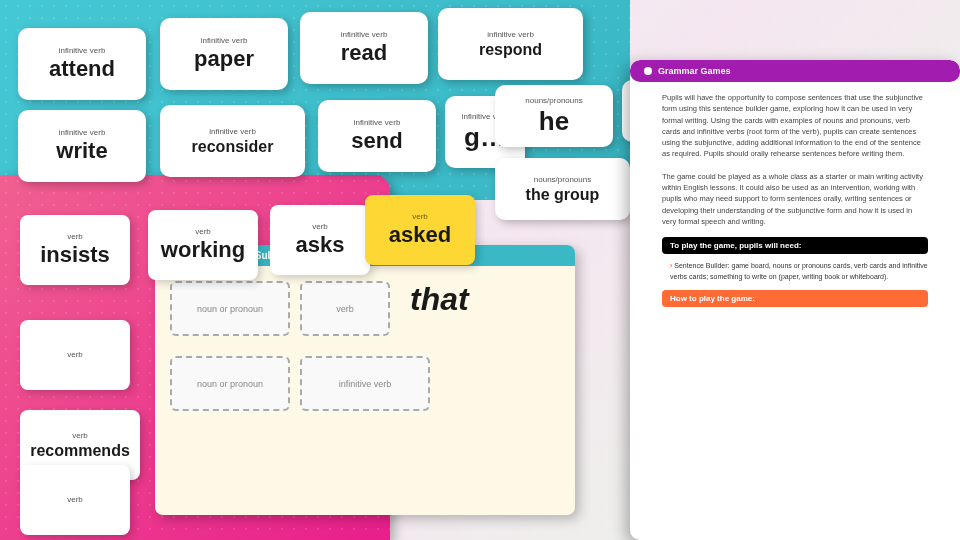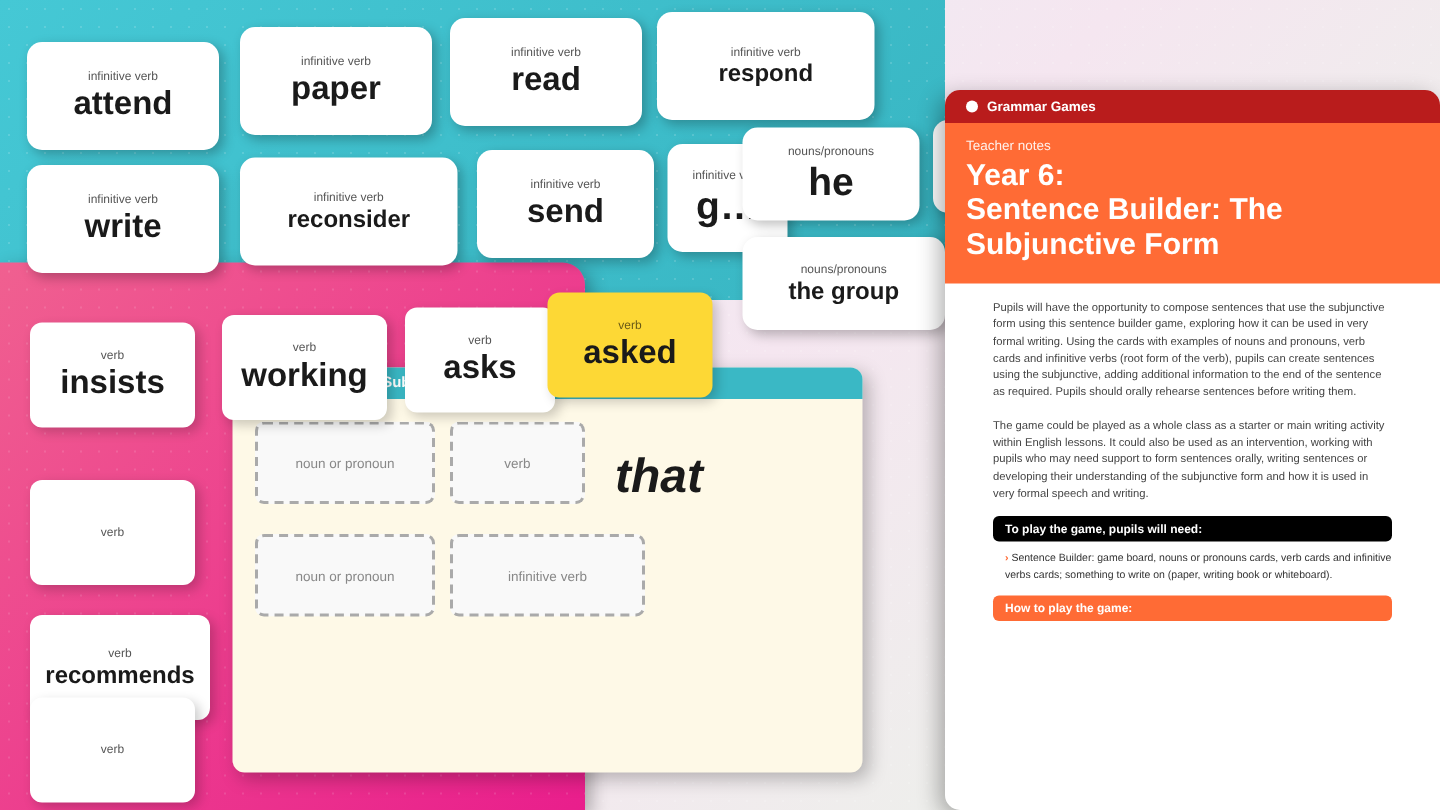--- a/index.html
+++ b/index.html
@@ -163,21 +163,21 @@
 
     #board-body {
       padding: 15px 15px;
       display: flex;
       flex-direction: column;
       gap: 20px;
     }
 
     .board-row {
       display: flex;
-      align-items: flex-end;
+      align-items: flex-start;
       gap: 10px;
     }
 
     .board-slot {
       border: 2px dashed #aaa;
       border-radius: 6px;
       background: #f9f9f9;
       display: flex;
       align-items: center;
       justify-content: center;
@@ -307,25 +307,26 @@
       width: 330px;
       height: 480px;
       background: white;
       border-radius: 10px 10px 0 10px;
       box-shadow: -4px 4px 15px rgba(0,0,0,0.3);
       z-index: 8;
       overflow: hidden;
     }
 
     #notes-header {
-      background: #b91c1c;
+      background: #a21caf;
       padding: 6px 14px;
       display: flex;
       align-items: center;
       gap: 6px;
+      border-radius: 10px;
     }
 
     #notes-header-dot {
       width: 8px; height: 8px;
       background: white;
       border-radius: 50%;
     }
 
     #notes-header-text {
       color: white;
@@ -535,24 +536,20 @@
           <span class="board-slot-label">infinitive verb</span>
         </div>
       </div>
     </div>
   </div>
 
   <div id="teacher-notes">
     <div id="notes-header">
       <div id="notes-header-dot"></div>
       <span id="notes-header-text">Grammar Games</span>
-    </div>
-    <div id="notes-title-section">
-      <div id="notes-subtitle">Teacher notes</div>
-      <div id="notes-title">Year 6:<br>Sentence Builder: The<br>Subjunctive Form</div>
     </div>
     <div id="notes-body">
       <div id="notes-description">
         Pupils will have the opportunity to compose sentences that use the subjunctive form using this sentence builder game, exploring how it can be used in very formal writing. Using the cards with examples of nouns and pronouns, verb cards and infinitive verbs (root form of the verb), pupils can create sentences using the subjunctive, adding additional information to the end of the sentence as required. Pupils should orally rehearse sentences before writing them.<br><br>
         The game could be played as a whole class as a starter or main writing activity within English lessons. It could also be used as an intervention, working with pupils who may need support to form sentences orally, writing sentences or developing their understanding of the subjunctive form and how it is used in very formal speech and writing.
       </div>
       <div id="notes-section-will-need">
         <div id="notes-section-will-need-title">To play the game, pupils will need:</div>
       </div>
       <div class="notes-bullet">Sentence Builder: game board, nouns or pronouns cards, verb cards and infinitive verbs cards; something to write on (paper, writing book or whiteboard).</div>

